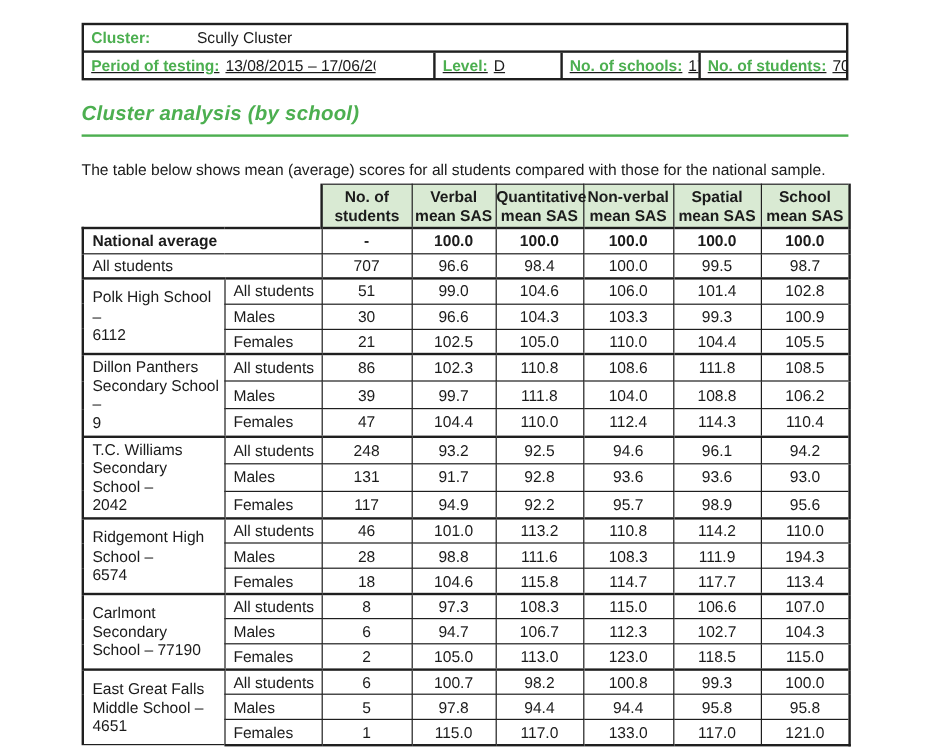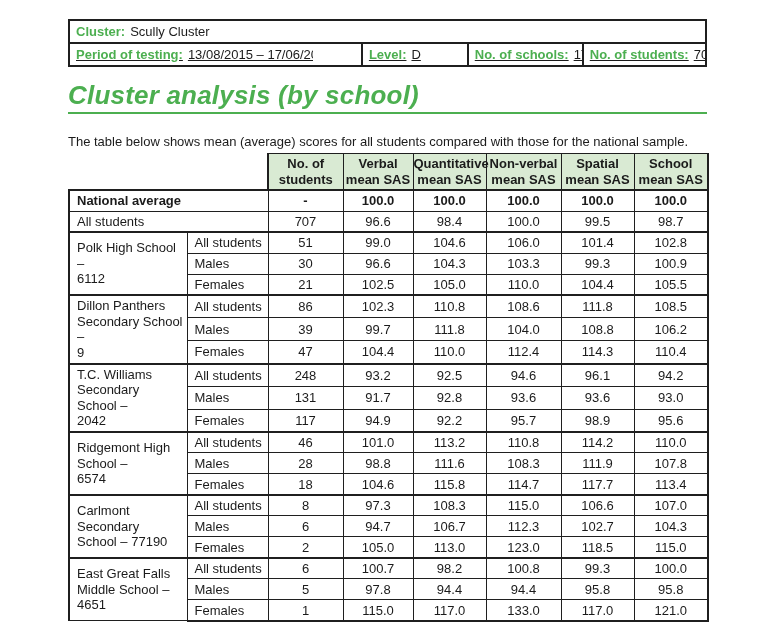--- a/index.html
+++ b/index.html
@@ -7,30 +7,30 @@
   body {
     width: 780px; height: 629px; overflow: hidden; background: #ffffff;
     font-family: "Liberation Sans", "DejaVu Sans", sans-serif;
     color: #1b1b1b;
     position: relative;
   }
   .content { position: absolute; left: 68px; top: 19px; width: 639px; }
 
   
   .info-box { border: 2px solid var(--border, #1f1f1f); font-size: 13px; }
-  .info-row1 { display: flex; align-items: center; height: 21px; padding-left: 6px; }
+  .info-row1 { display: flex; align-items: center; height: 21px; padding-left: 6px; gap: 34px; }
   .info-row2 { display: flex; border-top: 2px solid var(--border, #1f1f1f); }
   .info-cell { display: flex; align-items: center; height: 21px; padding-left: 6px; white-space: nowrap; overflow: hidden; text-decoration: underline; }
   .info-cell + .info-cell { border-left: 2px solid var(--border, #1f1f1f); }
   .w1 { width: 265px; } .w2 { width: 115px; margin-left: 48px; } .w3 { width: 125px; } .w4 { width: 134px; }
   .info-label { color: var(--accent-green, #4caf50); font-weight: bold; margin-right: 5px; }
 
   
   h1.title {
-    margin: 16px 0 0; font-size: 26px; line-height: 24px;
+    margin: 16px 0 0; font-size: 17px; line-height: 24px;
     font-style: italic; font-weight: bold; color: var(--accent-green, #4caf50);
     letter-spacing: 0.2px;
   }
   .rule { border: 0; border-top: 2px solid var(--accent-green, #4caf50); margin: 5px 0 0; }
 
   p.intro { margin: 20px 0 4px; font-size: 13px; }
 
   
   table.scores { border-collapse: collapse; table-layout: fixed; width: 639px; font-size: 13px; padding-left: 17px; }
   .c1 { width: 118px; } .c2 { width: 81px; } .c3 { width: 75px; } .c4 { width: 70px; }
@@ -242,21 +242,21 @@
           <td class="num">114.2</td>
           <td class="num">110.0</td>
         </tr>
         <tr>
           <td class="label">Males</td>
           <td class="num">28</td>
           <td class="num">98.8</td>
           <td class="num">111.6</td>
           <td class="num">108.3</td>
           <td class="num">111.9</td>
-          <td class="num">107.8</td>
+          <td class="num">194.3</td>
         </tr>
         <tr>
           <td class="label">Females</td>
           <td class="num">18</td>
           <td class="num">104.6</td>
           <td class="num">115.8</td>
           <td class="num">114.7</td>
           <td class="num">117.7</td>
           <td class="num">113.4</td>
         </tr>

